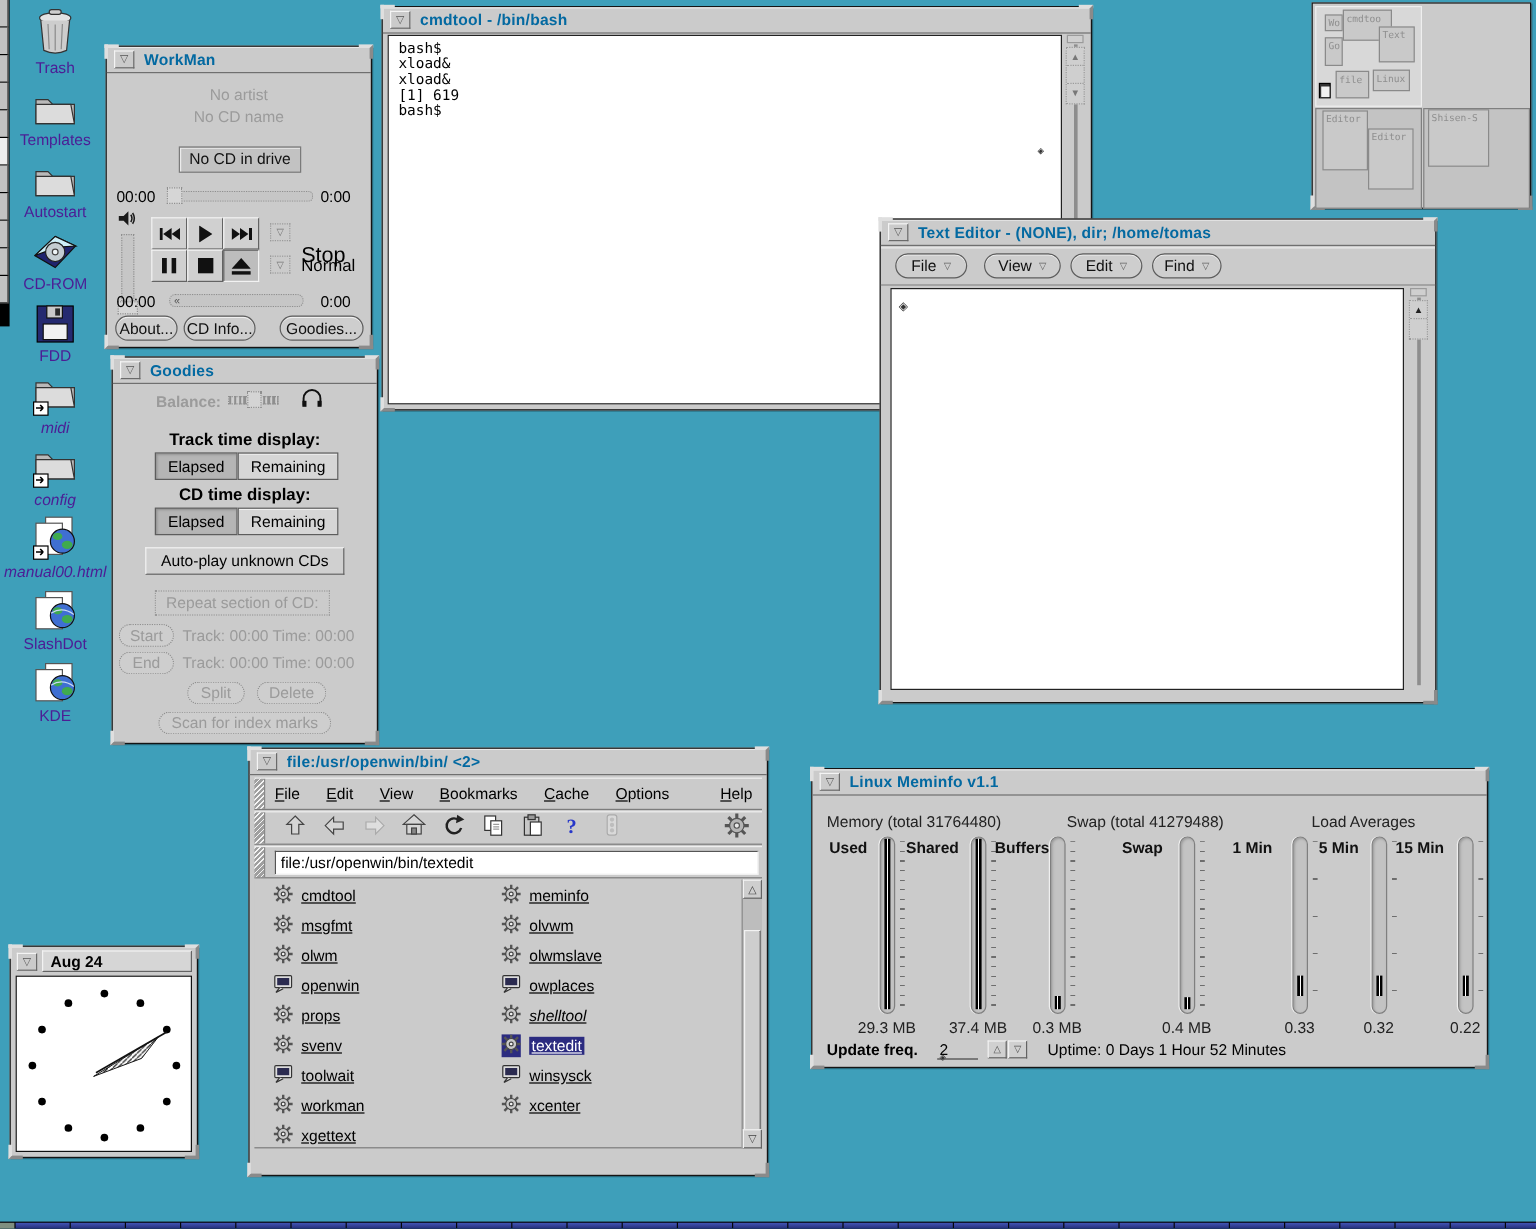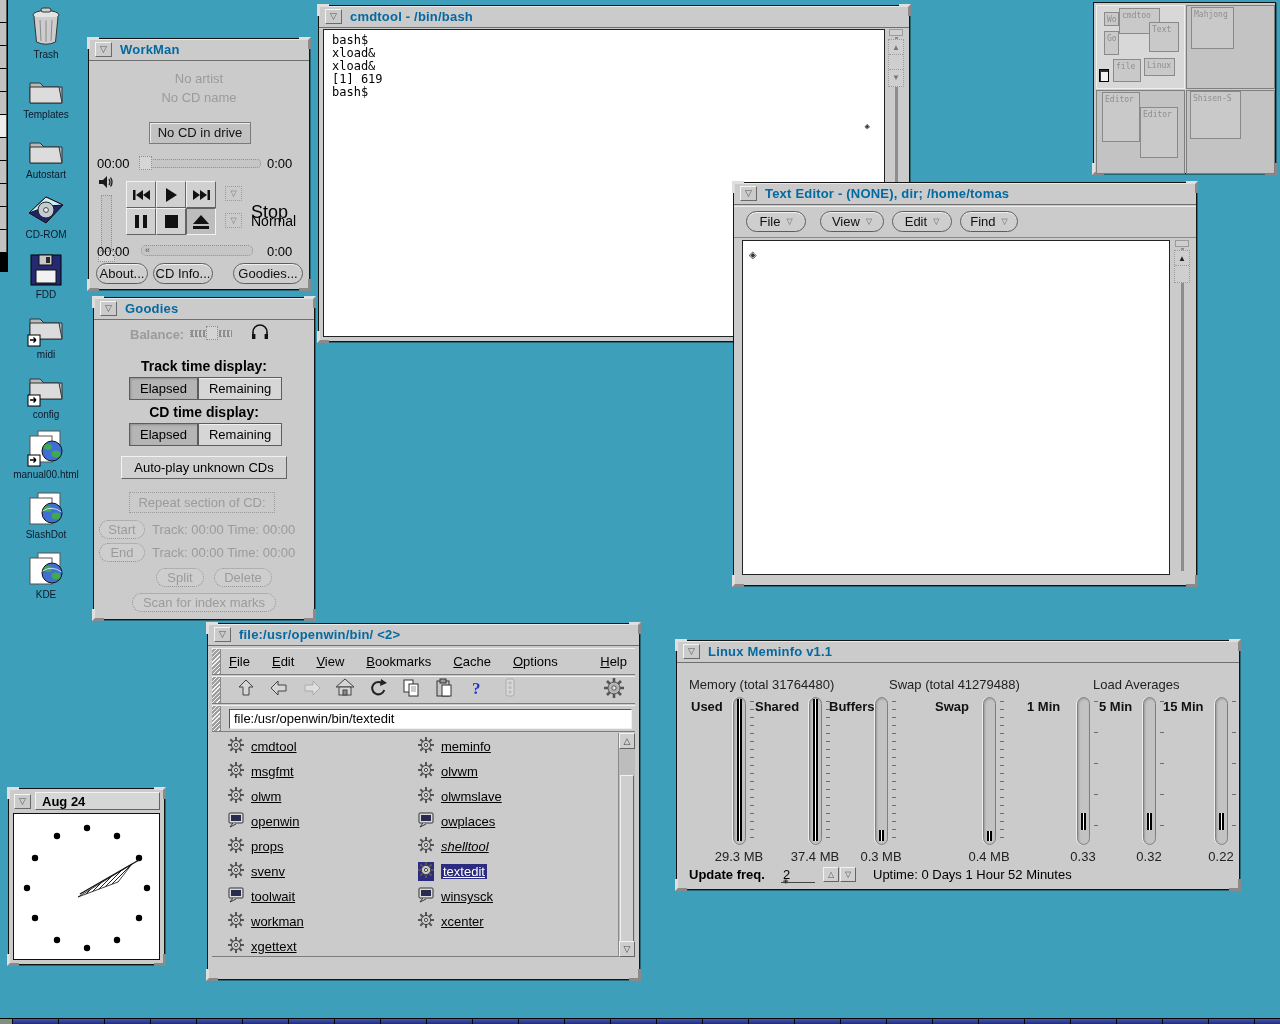--- a/index.html
+++ b/index.html
@@ -34,22 +34,22 @@
   .abs { position:absolute; }
 
   
   #edge-panel { position:absolute; left:0; top:0; width:8px; height:272px; background:#000; }
   #edge-panel .seg { width:7px; height:23px; background:#c2c2c2; border-bottom:1px solid #000;
                      border-right:1px solid #555; }
   #edge-panel .seg.lit { background:#ededed; }
 
   .dicon { position:absolute; width:88px; text-align:center; }
   .dicon .art { height:42px; display:flex; align-items:flex-end; justify-content:center; }
-  .dicon .lbl { margin-top:2px; font-size:10px; color:#0f172a; }
-  .dicon .lbl.it { }
+  .dicon .lbl { margin-top:2px; font-size:13px; color:#4c1d95; }
+  .dicon .lbl.it { font-style:italic; }
 
   #taskbar { position:absolute; left:0; bottom:0; width:1280px; height:6px; background:#05050a;
              display:flex; align-items:flex-end; }
   #taskbar .tseg { width:45px; height:5px; margin-right:1px; flex:0 0 auto;
                    background:linear-gradient(#4355b5,#232c77); }
   #taskbar .tfirst { width:12px; height:5px; margin-right:1px; background:#7f8f80; flex:0 0 auto; }
 
   
   #cmdtool .term { position:absolute; left:4px; top:23px; right:24px; bottom:4px; background:#fff;
                    border:1px solid #222; padding:4px 8px; font-family:"DejaVu Sans Mono",monospace;
@@ -788,23 +788,20 @@
     <i class="cnr br"></i>
 <div class="cell active" style="left: 2px; top: 2px;">
       <div class="mw" style="left: 7px; top: 6px; width: 15px; height: 14px;">Wo</div>
       <div class="mw" style="left: 22px; top: 2px; width: 41px; height: 26px;">cmdtoo</div>
       <div class="mw" style="left: 52px; top: 16px; width: 30px; height: 30px;">Text</div>
       <div class="mw" style="left: 7px; top: 25px; width: 15px; height: 24px;">Go</div>
       <div class="mw" style="left: 16px; top: 53px; width: 28px; height: 23px;">file</div>
       <div class="mw" style="left: 47px; top: 52px; width: 31px; height: 18px;">Linux</div>
       <div style="position: absolute; left: 2px; top: 63px; width: 10px; height: 13px; background: rgb(242, 242, 242); border: 1px solid rgb(0, 0, 0); box-shadow: rgb(51, 51, 51) 1px 2px 0px inset;"></div>
     </div>
-    <div class="cell" style="left: 92px; top: 2px;">
-      <div class="mw" style="left: 4px; top: 1px; width: 43px; height: 42px;">Mahjong</div>
-    </div>
     <div class="cell" style="left: 2px; top: 87px;">
       <div class="mw" style="left: 5px; top: 1px; width: 38px; height: 50px;">Editor</div>
       <div class="mw" style="left: 43px; top: 16px; width: 38px; height: 51px;">Editor</div>
     </div>
     <div class="cell" style="left: 92px; top: 87px;">
       <div class="mw" style="left: 3px; top: 0px; width: 51px; height: 48px;">Shisen-S</div>
     </div>
   </div>
 
 <div id="taskbar">

